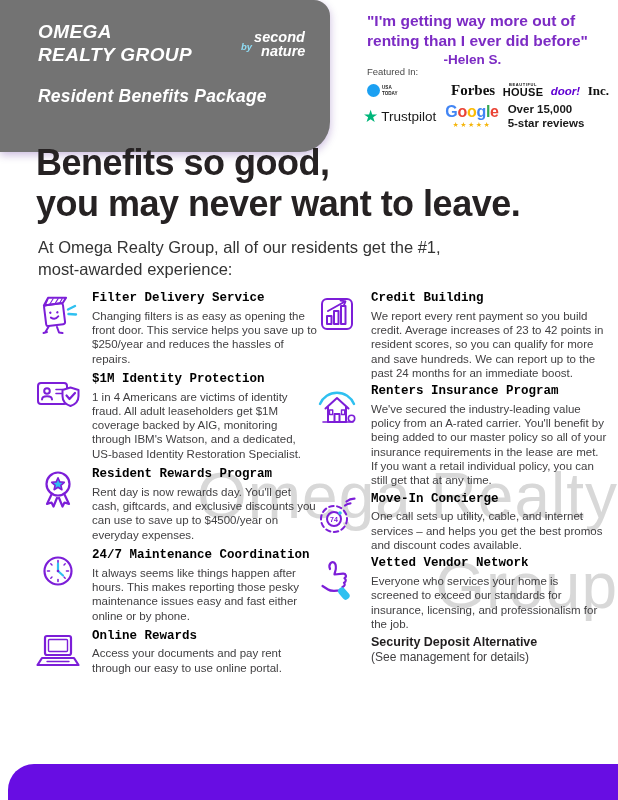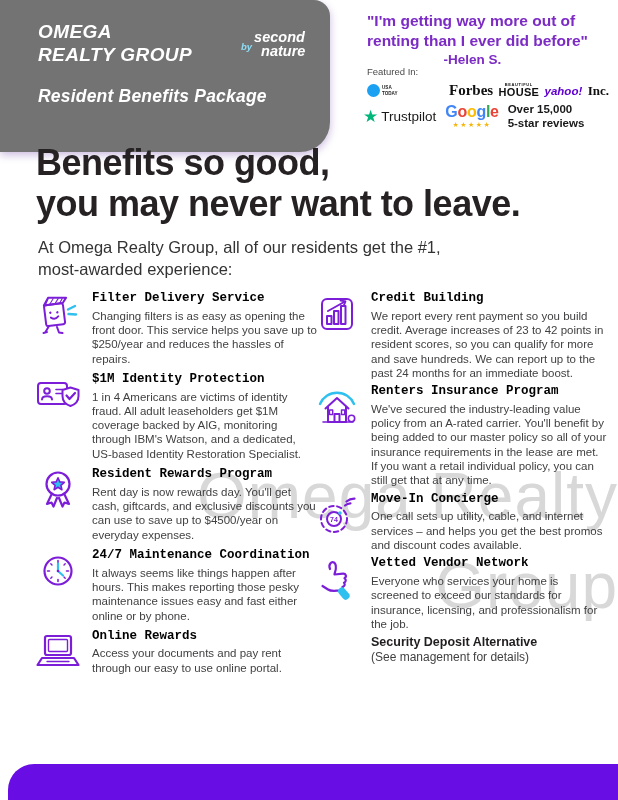--- a/index.html
+++ b/index.html
@@ -117,21 +117,21 @@
         <div class="usat-text">
           <div>USA</div>
           <div>TODAY</div>
         </div>
       </div>
       <div class="forbes">Forbes</div>
       <div class="house">
         <span class="house-small">BEAUTIFUL</span>
         <span class="house-big">HOUSE</span>
       </div>
-      <div class="yahoo">yahoo!</div>
+      <div class="yahoo">door!</div>
       <div class="inc">Inc.</div>
     </div>
   </div>
 
   <div class="reviews">
     <div class="trustpilot">
       <span class="tp-star">★</span>
       <span class="tp-text">Trustpilot</span>
     </div>
     <div class="google-block">

